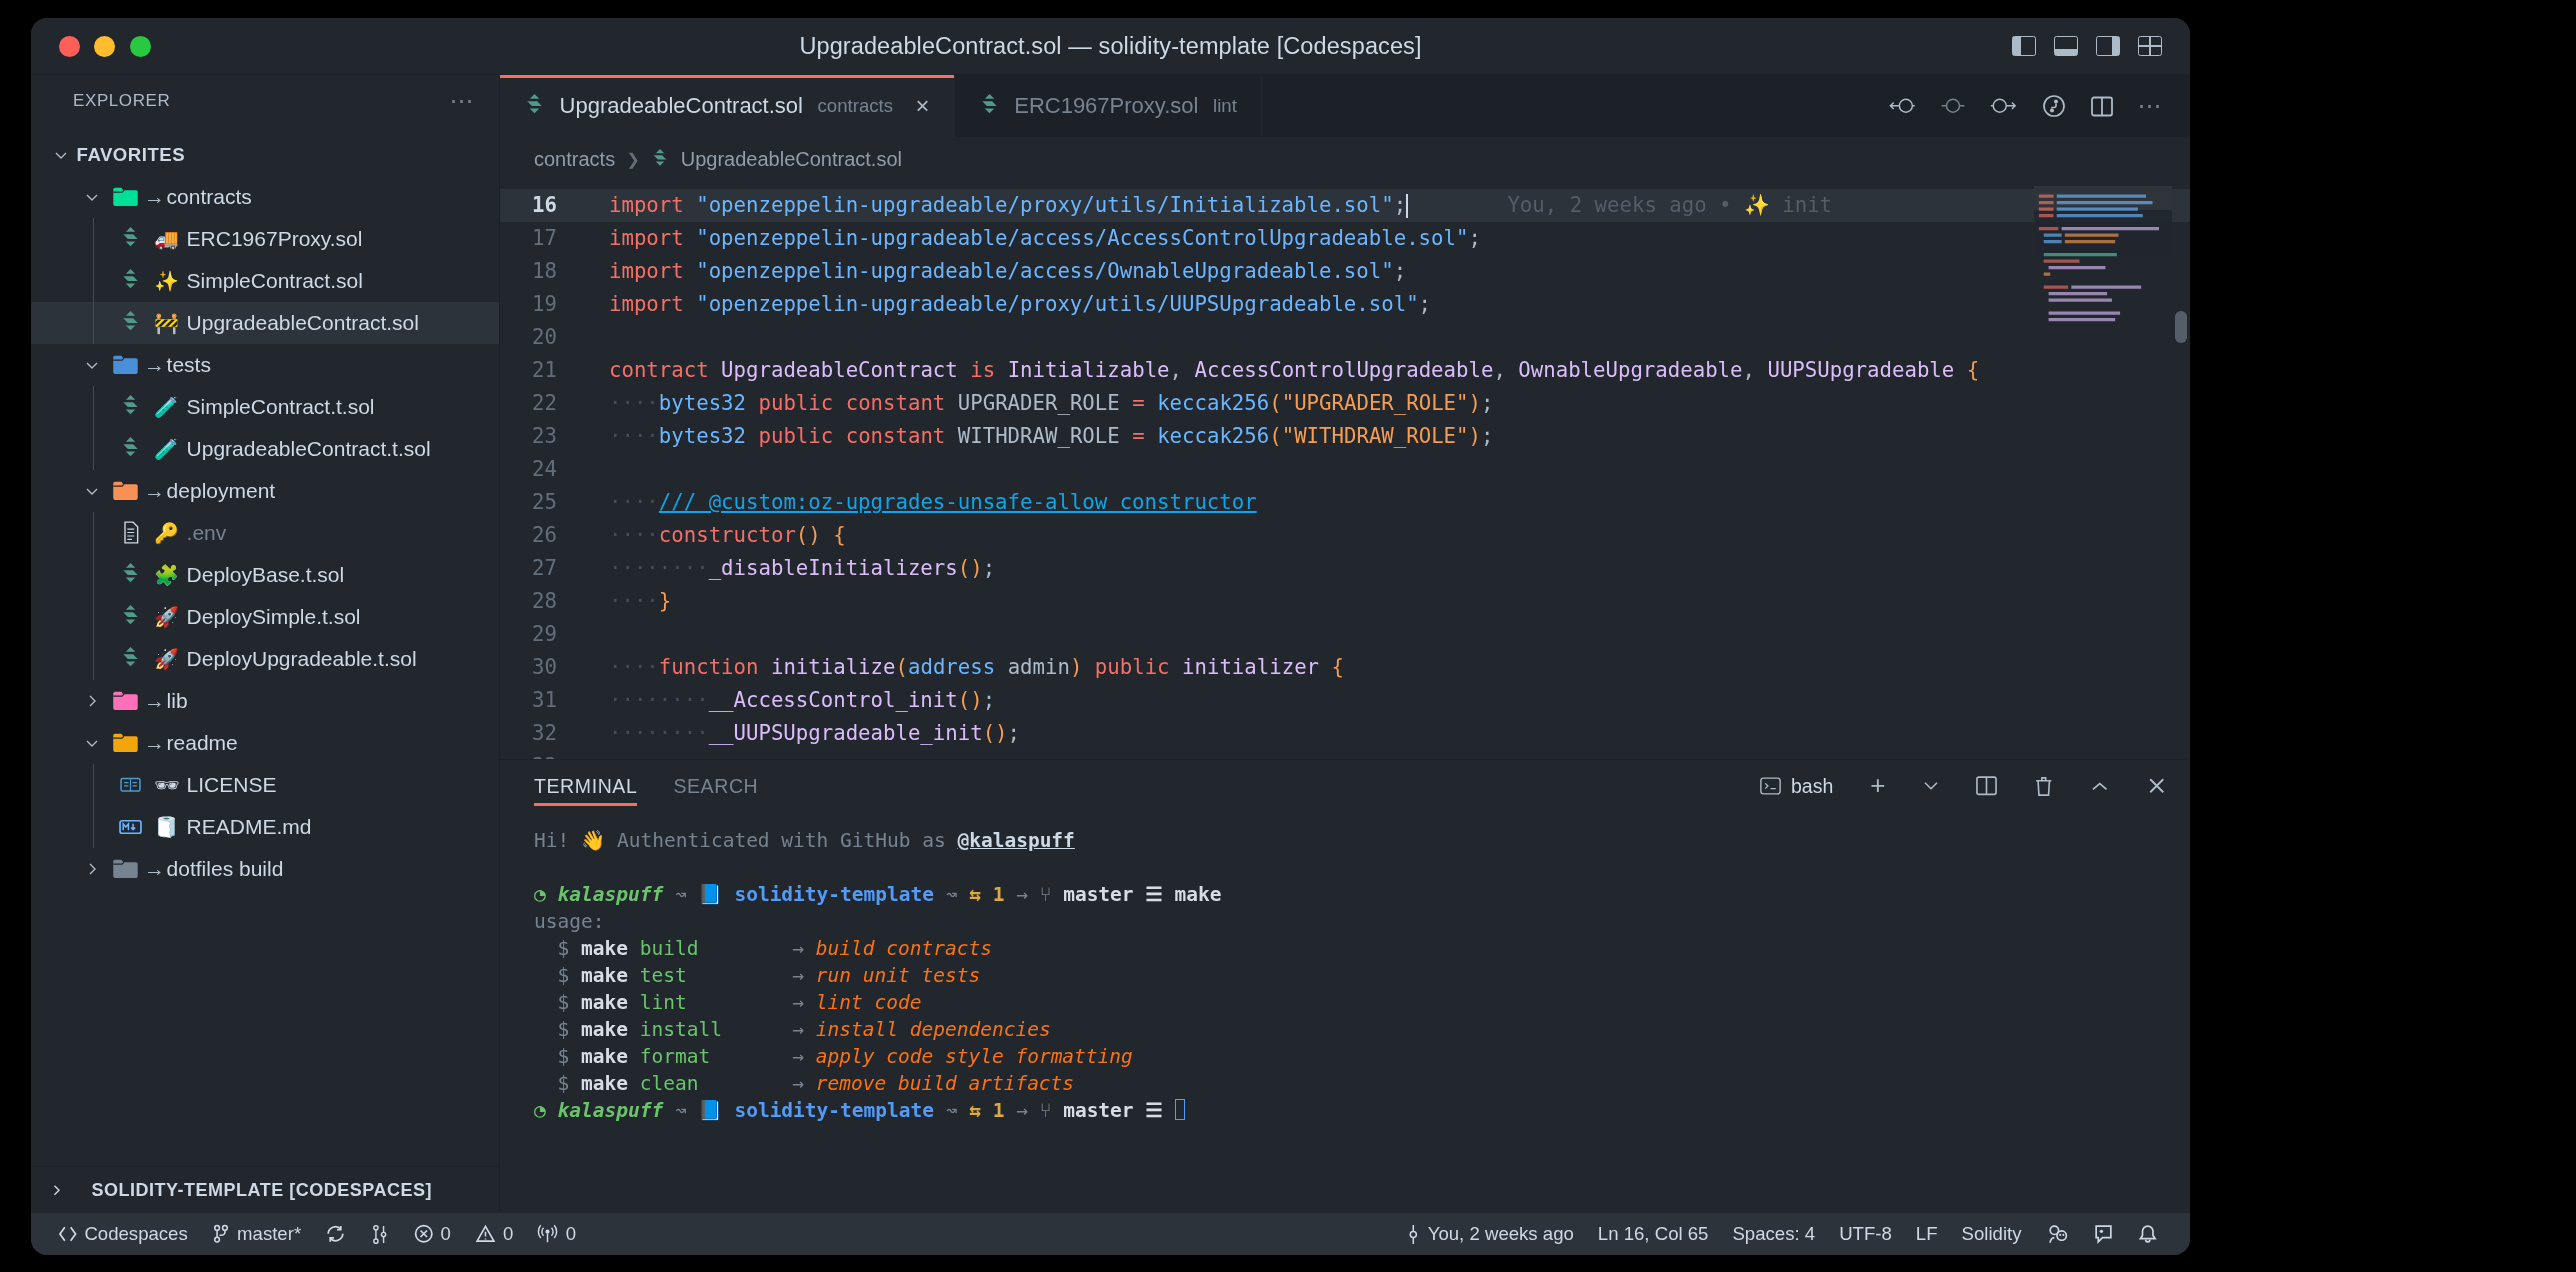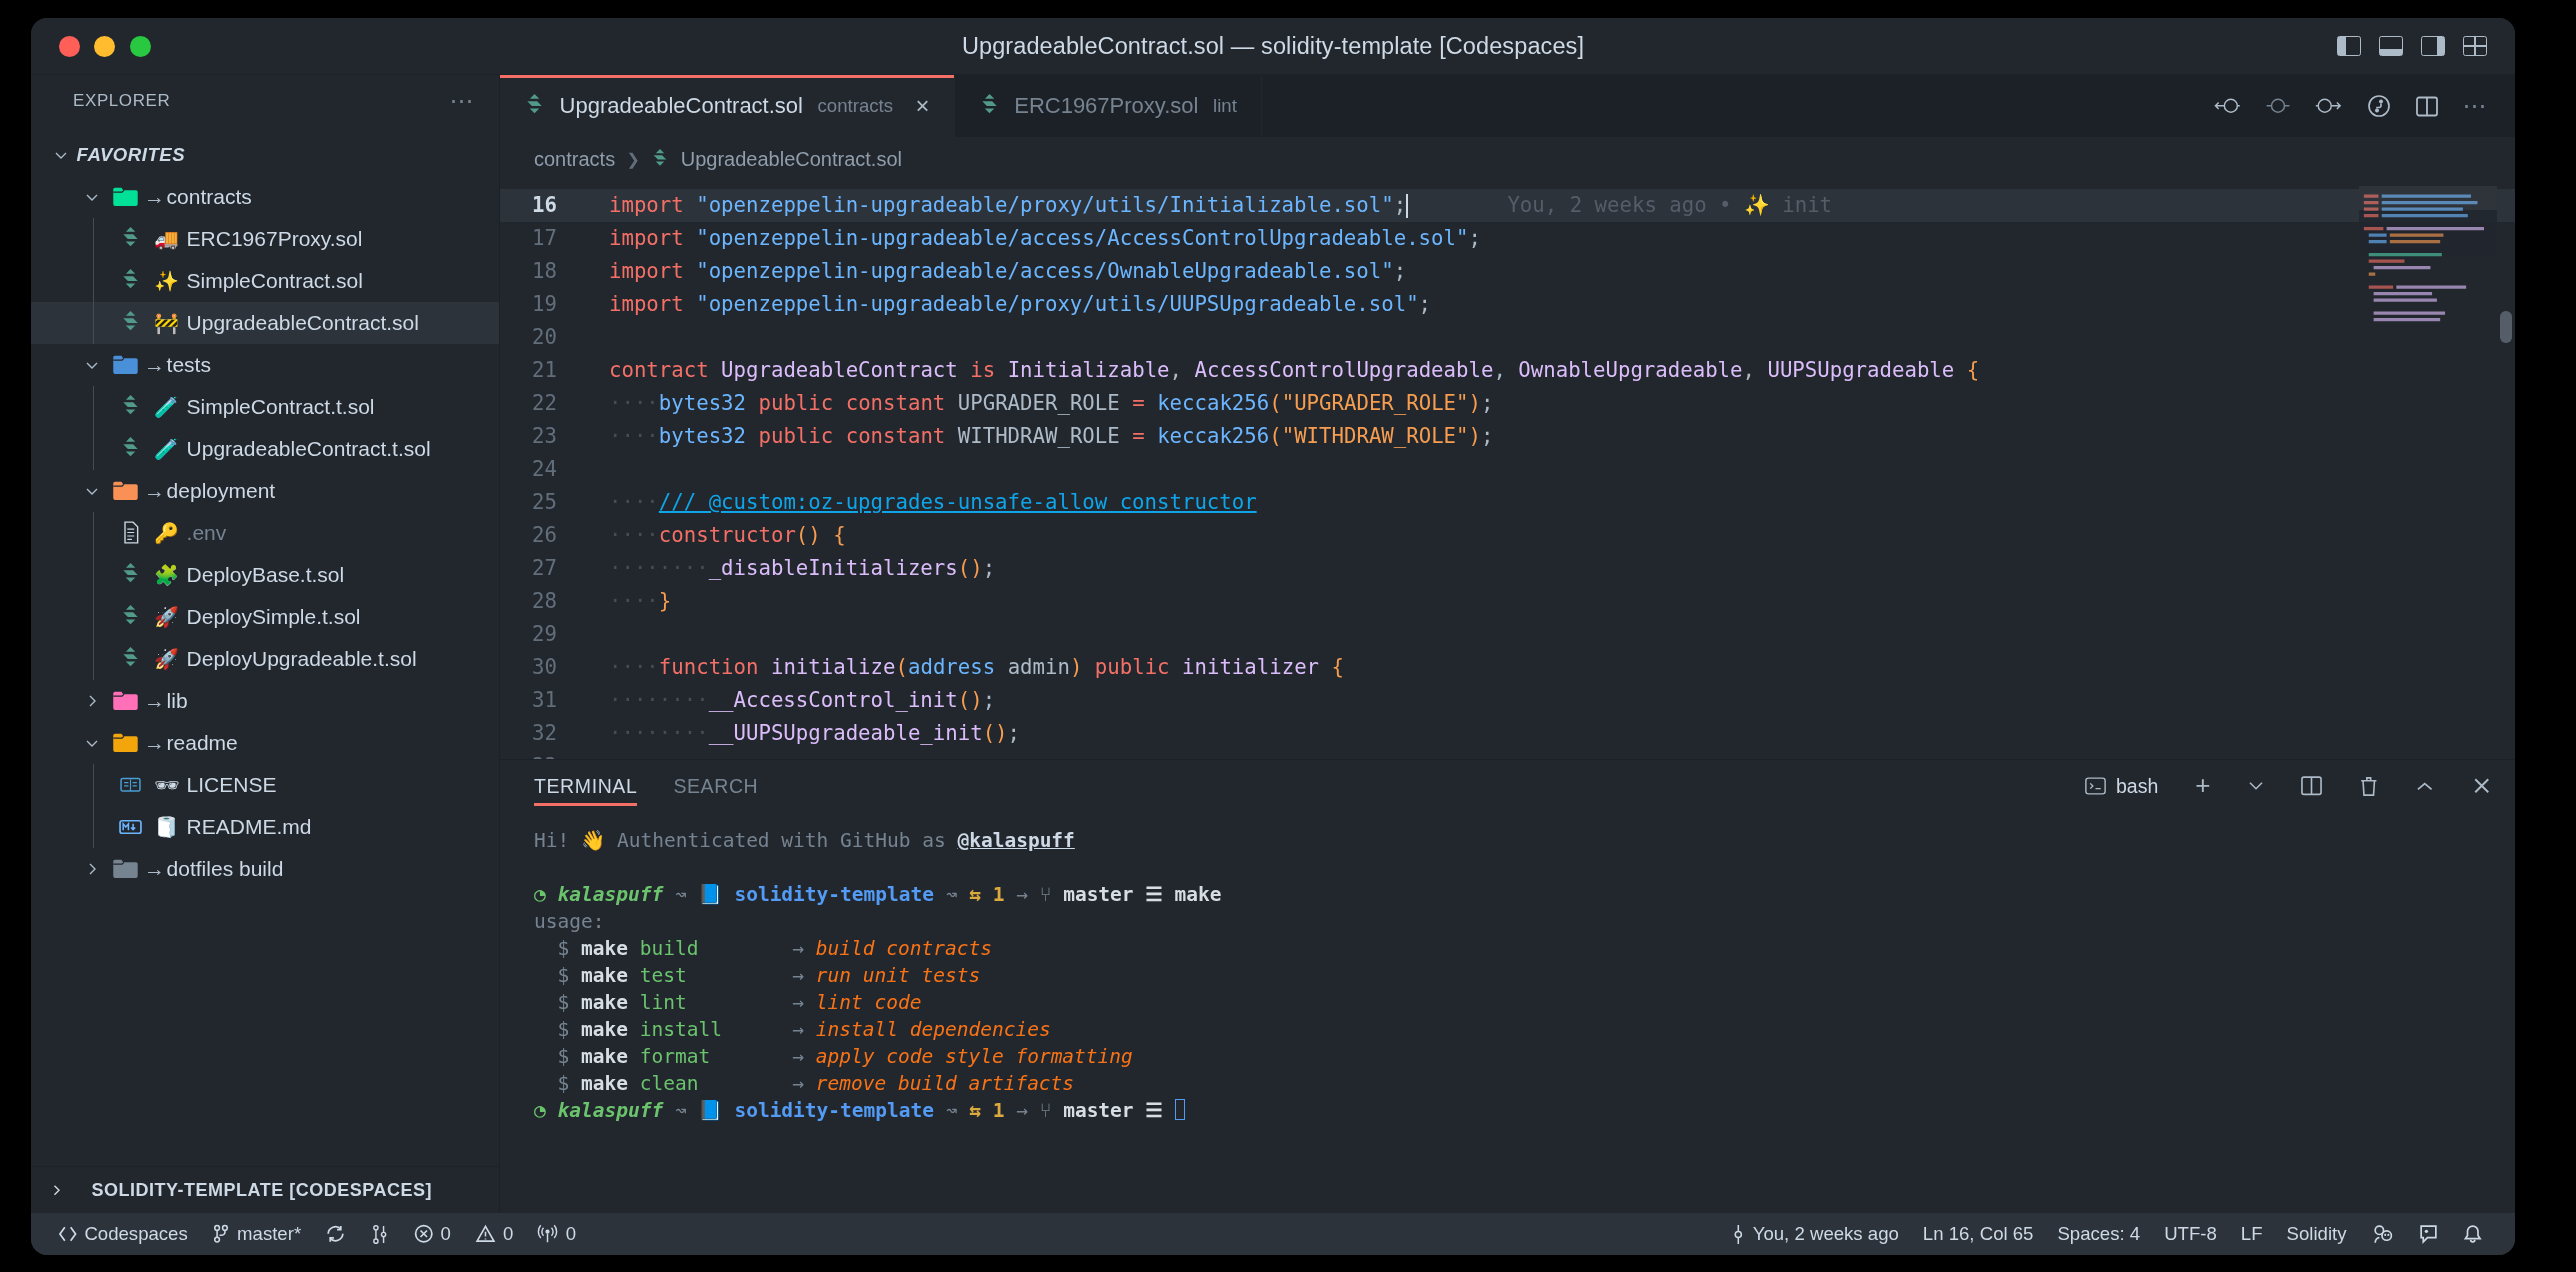--- a/index.html
+++ b/index.html
@@ -5,21 +5,21 @@
   * { box-sizing: border-box; margin: 0; padding: 0; }
   html, body {
     width: 2576px; height: 1272px;
     background: #000;
     font-family: "Liberation Sans", sans-serif;
     overflow: hidden;
   }
   .window {
     position: absolute;
     left: 31px; top: 18px;
-    width: 2484px; height: 1237px;
+    width: 2159px; height: 1237px;
     background: #22272e;
     border-radius: 16px;
     overflow: hidden;
     display: flex; flex-direction: column;
     box-shadow: 0 8px 49px rgba(0,0,0,.8);
   }
   
   .titlebar {
     height: 57px; flex: 0 0 57px;
     background: #22272e;
@@ -77,21 +77,21 @@
   .fico { width: 37px; flex: 0 0 37px; display: flex; align-items: center; justify-content: center; }
   .emo { width: 36px; flex: 0 0 36px; font-size: 20px; display: flex; align-items: center; justify-content: center;
          font-family: "DejaVu Sans", sans-serif; }
   .lbl { padding-left: 1.6px; }
   .row.dim .lbl { color: #768390; }
   .row.folder .lbl { font-weight: 400; }
   .indent-0 { padding-left: 14.6px; }
   .indent-1 { padding-left: 45px; }
   .indent-2 { padding-left: 81px; }
   .guide { position: absolute; left: 62px; top: 0; bottom: 0; width: 0.8px; background: #444c56; }
-  .sec-title { font-size: 18.6px; font-weight: bold; letter-spacing: 0.5px; color: #cdd9e5; font-style: italic; }
+  .sec-title { font-size: 18.6px; font-weight: bold; letter-spacing: 0.5px; color: #cdd9e5; }
   .sb-footer {
     height: 47px; display: flex; align-items: center; gap: 28px;
     padding-left: 18px; font-size: 18px; font-weight: bold;
     letter-spacing: 0.5px; color: #cdd9e5; border-top: 0.8px solid #1c2128;
     cursor: pointer;
   }
   .arrowglyph { color: #adbac7; font-size: 21px; }
 
   
   .main { flex: 1; display: flex; flex-direction: column; min-width: 0; background: #22272e; }

